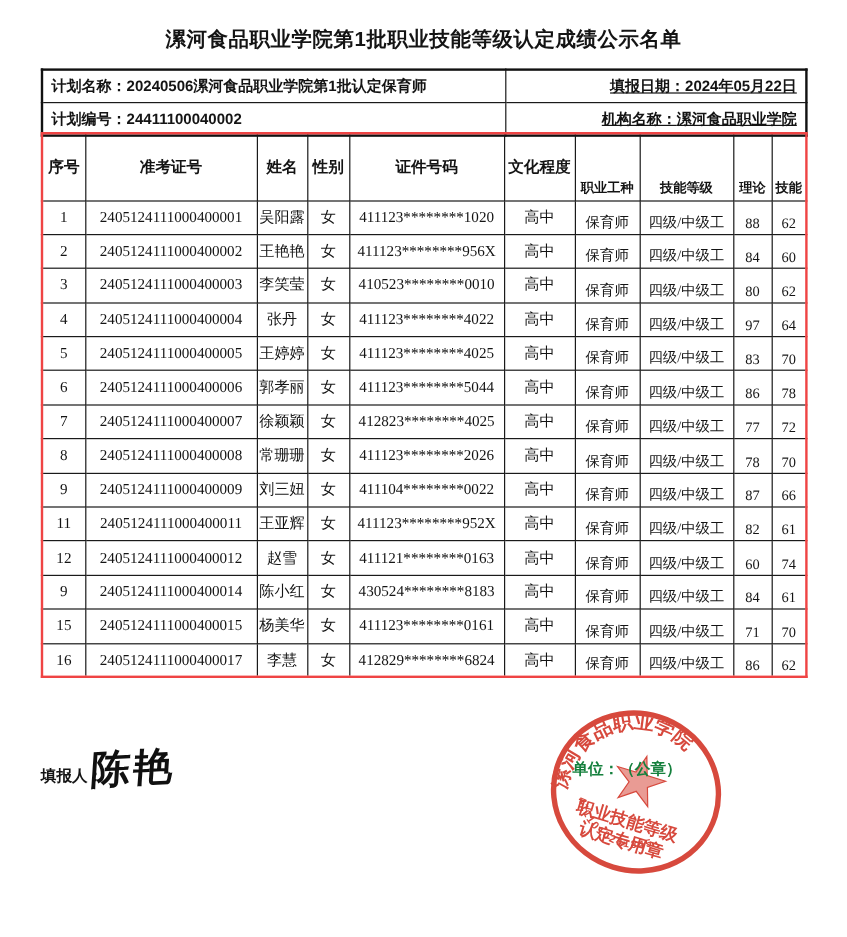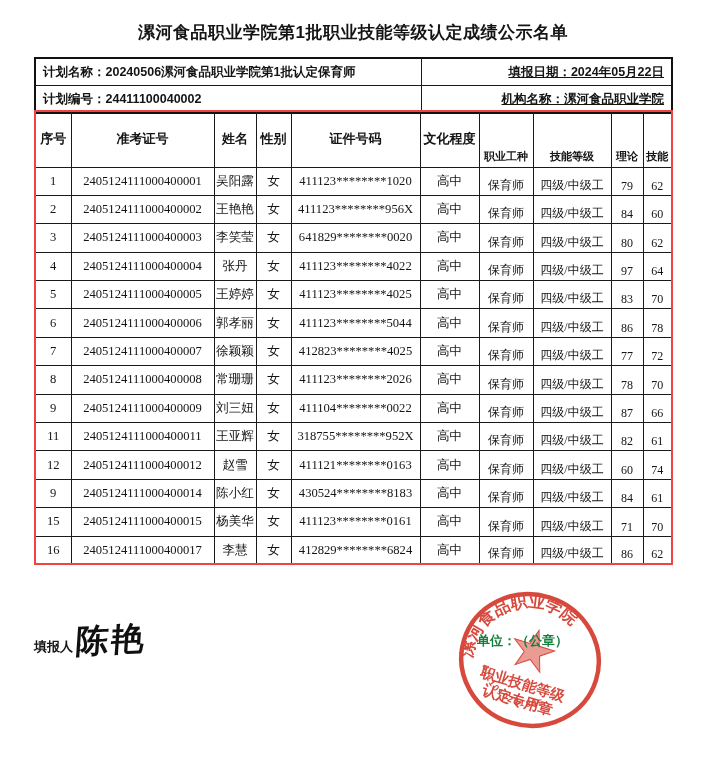--- a/index.html
+++ b/index.html
@@ -123,41 +123,41 @@
     <tbody>
         <tr>
           <td>1</td>
           <td>2405124111000400001</td>
           <td>吴阳露</td>
           <td>女</td>
           <td>411123********1020</td>
           <td>高中</td>
           <td class="shift">保育师</td>
           <td class="shift">四级/中级工</td>
-          <td class="shift">79</td>
+          <td class="shift">88</td>
           <td class="shift">62</td>
         </tr>
         <tr>
           <td>2</td>
           <td>2405124111000400002</td>
           <td>王艳艳</td>
           <td>女</td>
           <td>411123********956X</td>
           <td>高中</td>
           <td class="shift">保育师</td>
           <td class="shift">四级/中级工</td>
           <td class="shift">84</td>
           <td class="shift">60</td>
         </tr>
         <tr>
           <td>3</td>
           <td>2405124111000400003</td>
           <td>李笑莹</td>
           <td>女</td>
-          <td>641829********0020</td>
+          <td>410523********0010</td>
           <td>高中</td>
           <td class="shift">保育师</td>
           <td class="shift">四级/中级工</td>
           <td class="shift">80</td>
           <td class="shift">62</td>
         </tr>
         <tr>
           <td>4</td>
           <td>2405124111000400004</td>
           <td>张丹</td>
@@ -227,21 +227,21 @@
           <td class="shift">保育师</td>
           <td class="shift">四级/中级工</td>
           <td class="shift">87</td>
           <td class="shift">66</td>
         </tr>
         <tr>
           <td>11</td>
           <td>2405124111000400011</td>
           <td>王亚辉</td>
           <td>女</td>
-          <td>318755********952X</td>
+          <td>411123********952X</td>
           <td>高中</td>
           <td class="shift">保育师</td>
           <td class="shift">四级/中级工</td>
           <td class="shift">82</td>
           <td class="shift">61</td>
         </tr>
         <tr>
           <td>12</td>
           <td>2405124111000400012</td>
           <td>赵雪</td>

